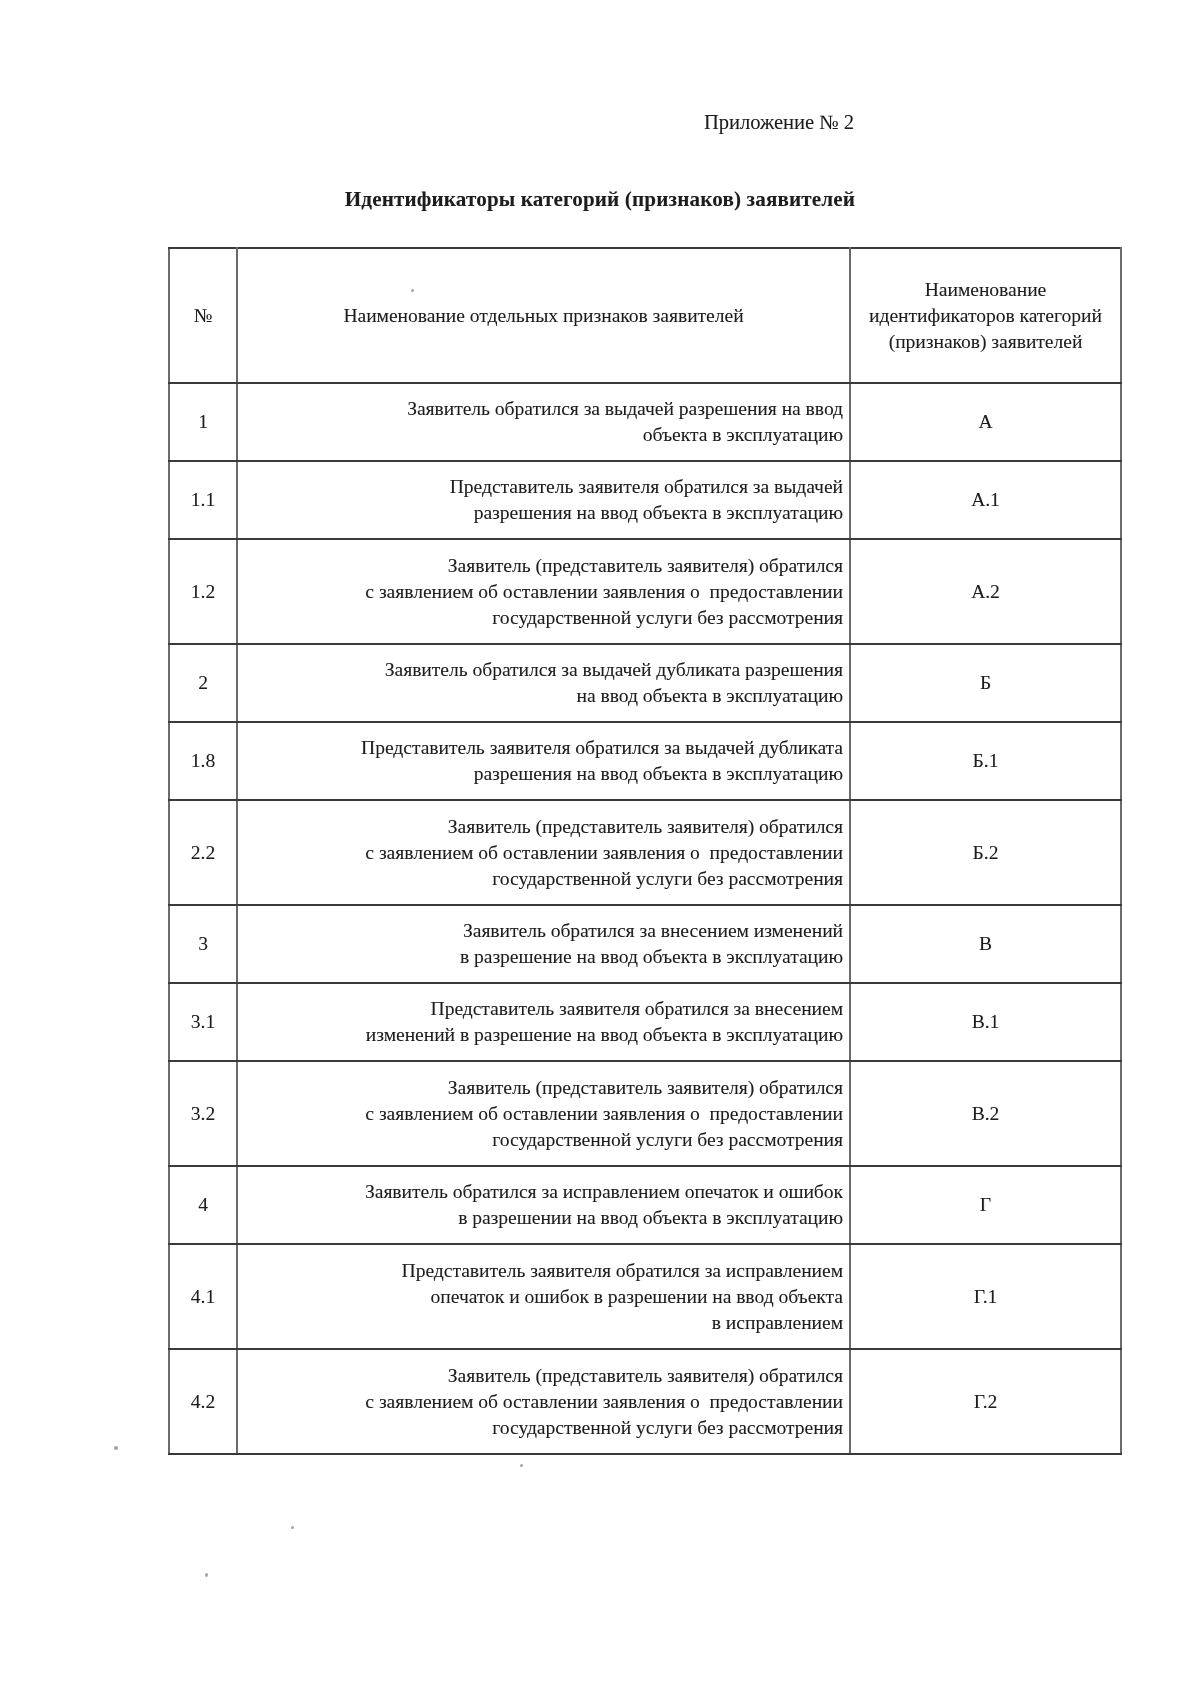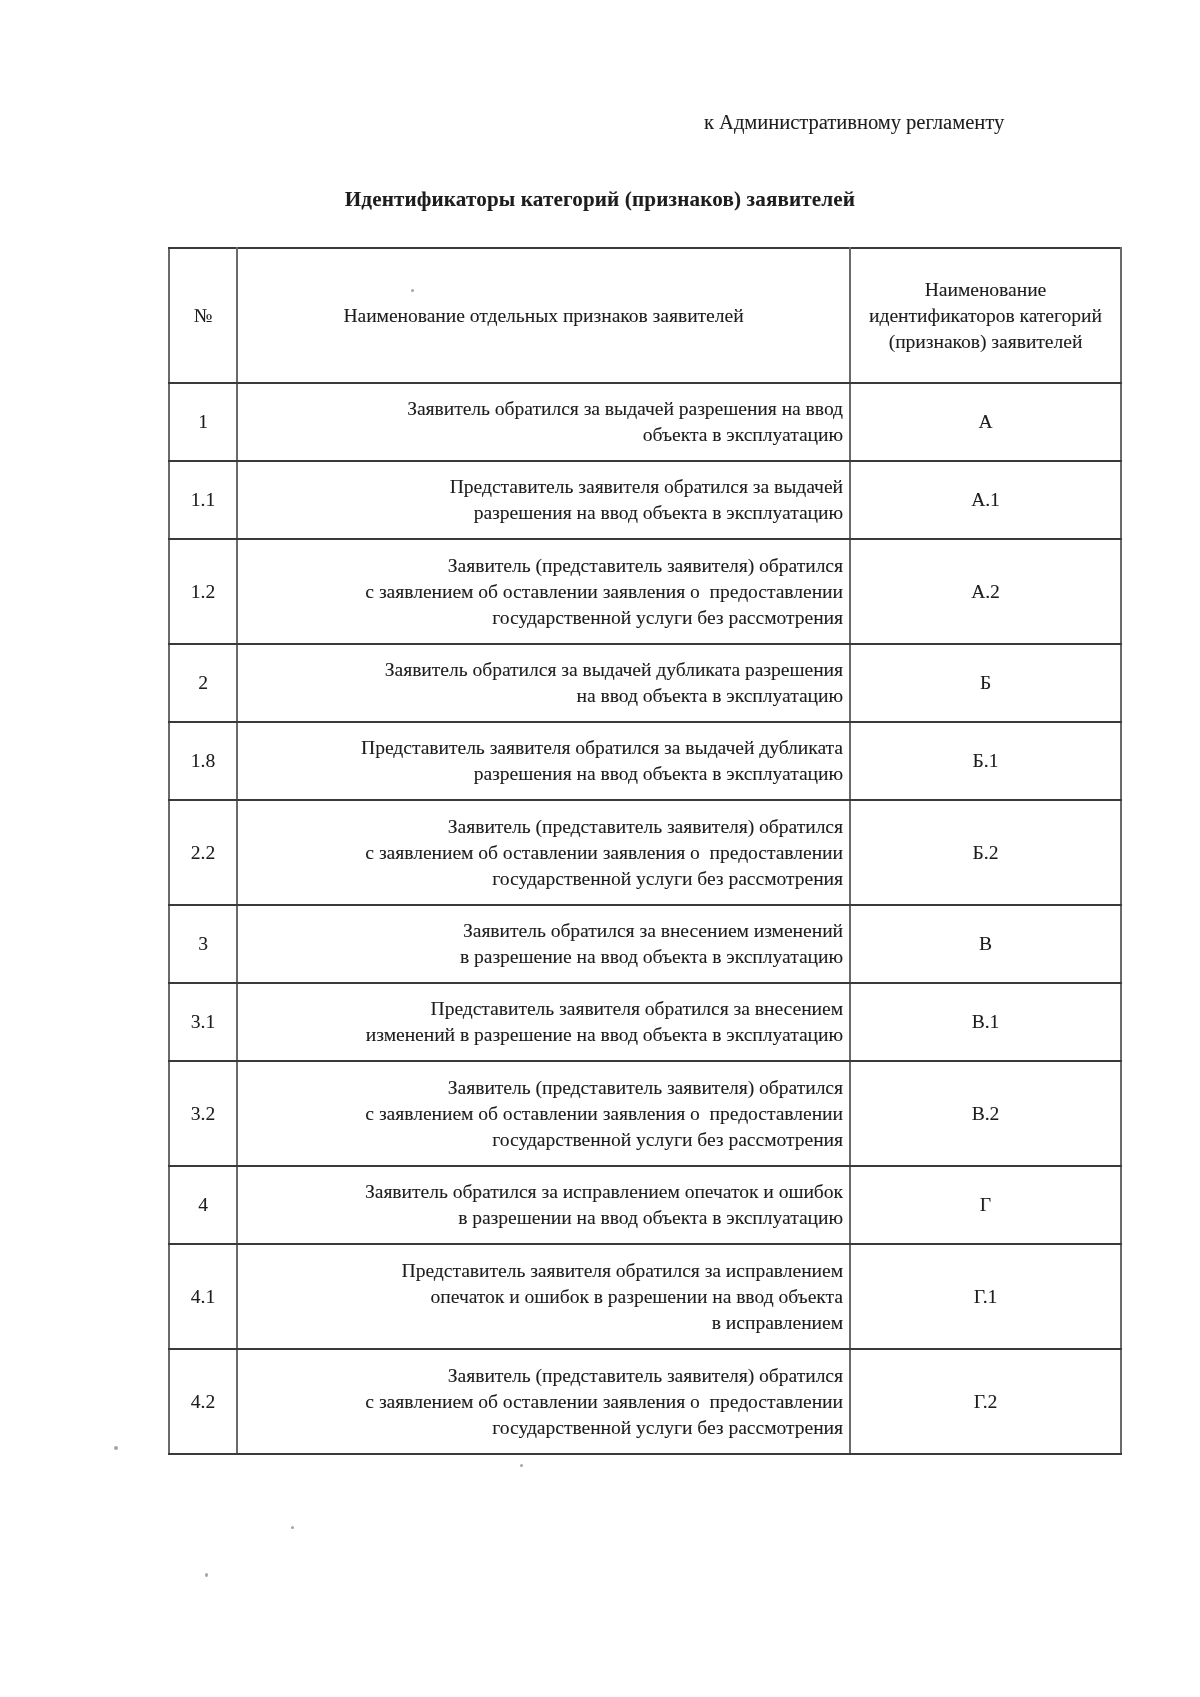--- a/index.html
+++ b/index.html
@@ -71,21 +71,21 @@
     border-radius: 50%;
     opacity: 0.55;
   }
 </style>
 </head>
 <body>
 
 <div class="page">
 
   <div class="appendix scan-text">
-    <div>к Административному регламенту</div>
+    <div>Приложение № 2</div>
   </div>
 
   <h1 class="doc-title scan-text">Идентификаторы категорий (признаков) заявителей</h1>
 
   <table class="idtable scan-text">
     <colgroup>
       <col style="width:68px">
       <col style="width:613px">
       <col style="width:271px">
     </colgroup>

